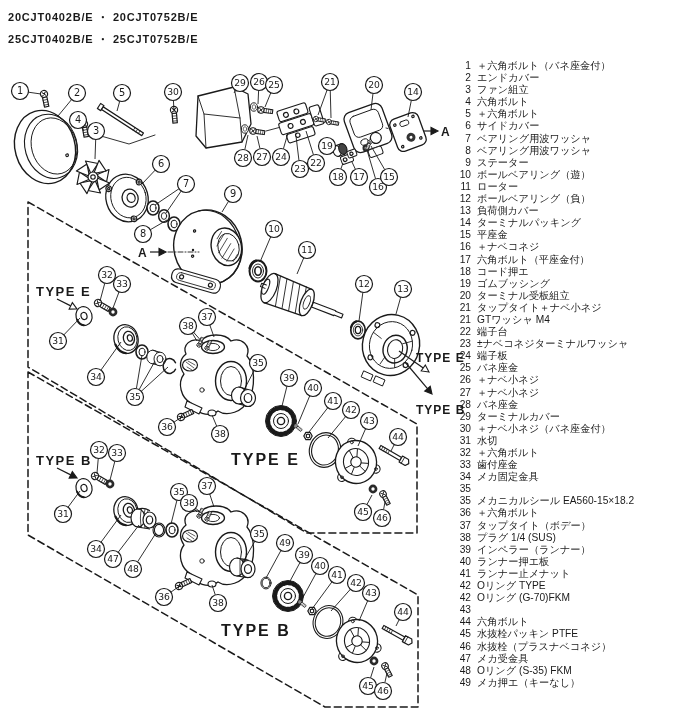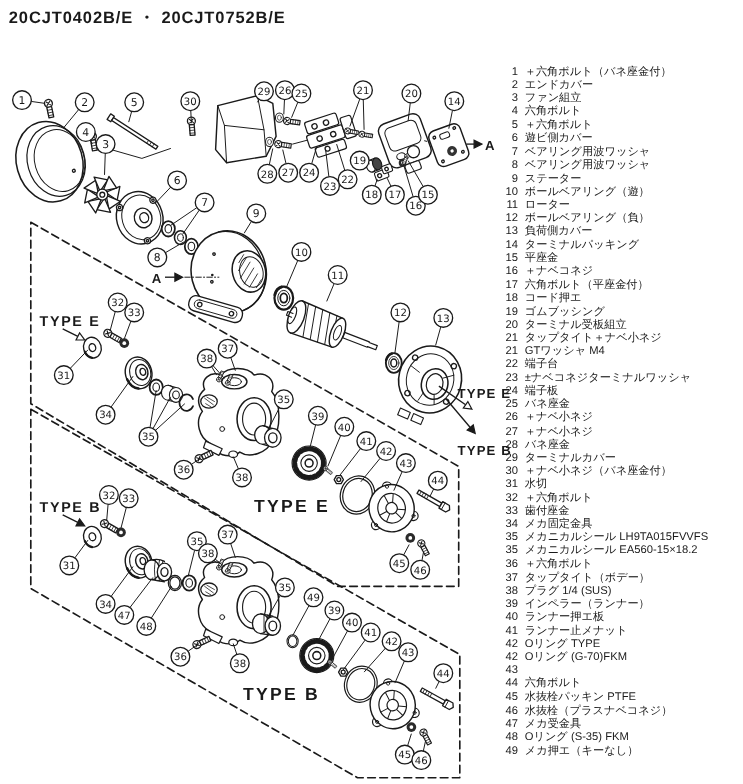--- a/index.html
+++ b/index.html
@@ -1,30 +1,31 @@
 <!DOCTYPE html>
 <html><head>
 <meta charset="utf-8">
 <style>
   html,body{margin:0;padding:0;}
   body{width:675px;height:713px;background:#ffffff;position:relative;overflow:hidden;
        font-family:"Liberation Sans","DejaVu Sans",sans-serif;color:#1a1a1a;}
   #title-block{position:absolute;left:8px;top:6px;line-height:22px;
-       font-size:15px;font-weight:600;letter-spacing:0.8px;white-space:nowrap;text-align:center;}
+       font-size:11px;font-weight:600;letter-spacing:0.8px;white-space:nowrap;text-align:center;}
   #diagram{position:absolute;left:0;top:0;}
   #parts-list{position:absolute;left:454px;top:60px;width:221px;}
   .plrow{display:flex;line-height:12.1px;font-size:10.2px;white-space:nowrap;}
   .plrow .no{width:17px;text-align:right;margin-right:6px;flex:0 0 auto;}
   .plrow .nm{flex:0 0 auto;}
 </style>
 </head>
 <body>
 
 <div id="title-block">
   <div>20CJT0402B/E ・ 20CJT0752B/E</div>
+  <div>25CJT0402B/E ・ 25CJT0752B/E</div>
 </div>
 
 <svg id="diagram" width="675" height="713" viewBox="0 0 675 713">
   <defs>
     <g id="sym-bolt">
       <circle cx="0" cy="0" r="3.6" fill="#fff"></circle>
       <path d="M-1.7,-1.7 L1.7,1.7 M-1.7,1.7 L1.7,-1.7" stroke-width="1"></path>
       <path d="M3.4,-2.2 L13,-2.2 L13,2.2 L3.4,2.2 Z" fill="#fff"></path>
       <path d="M6,-2.2 V2.2 M8.5,-2.2 V2.2 M11,-2.2 V2.2" stroke-width="0.7"></path>
     </g>
@@ -818,21 +819,21 @@
     <div class="plrow">
       <span class="no">4</span>
       <span class="nm">六角ボルト</span>
     </div>
     <div class="plrow">
       <span class="no">5</span>
       <span class="nm">＋六角ボルト</span>
     </div>
     <div class="plrow">
       <span class="no">6</span>
-      <span class="nm">遊ビ側カバー</span>
+      <span class="nm">サイドカバー</span>
     </div>
     <div class="plrow">
       <span class="no">7</span>
       <span class="nm">ベアリング用波ワッシャ</span>
     </div>
     <div class="plrow">
       <span class="no">8</span>
       <span class="nm">ベアリング用波ワッシャ</span>
     </div>
     <div class="plrow">
@@ -938,21 +939,20 @@
     <div class="plrow">
       <span class="no">33</span>
       <span class="nm">歯付座金</span>
     </div>
     <div class="plrow">
       <span class="no">34</span>
       <span class="nm">メカ固定金具</span>
     </div>
     <div class="plrow">
       <span class="no">35</span>
-      <span class="nm">メカニカルシール LH9TA015FVVFS</span>
     </div>
     <div class="plrow">
       <span class="no">35</span>
       <span class="nm">メカニカルシール EA560-15×18.2</span>
     </div>
     <div class="plrow">
       <span class="no">36</span>
       <span class="nm">＋六角ボルト</span>
     </div>
     <div class="plrow">

